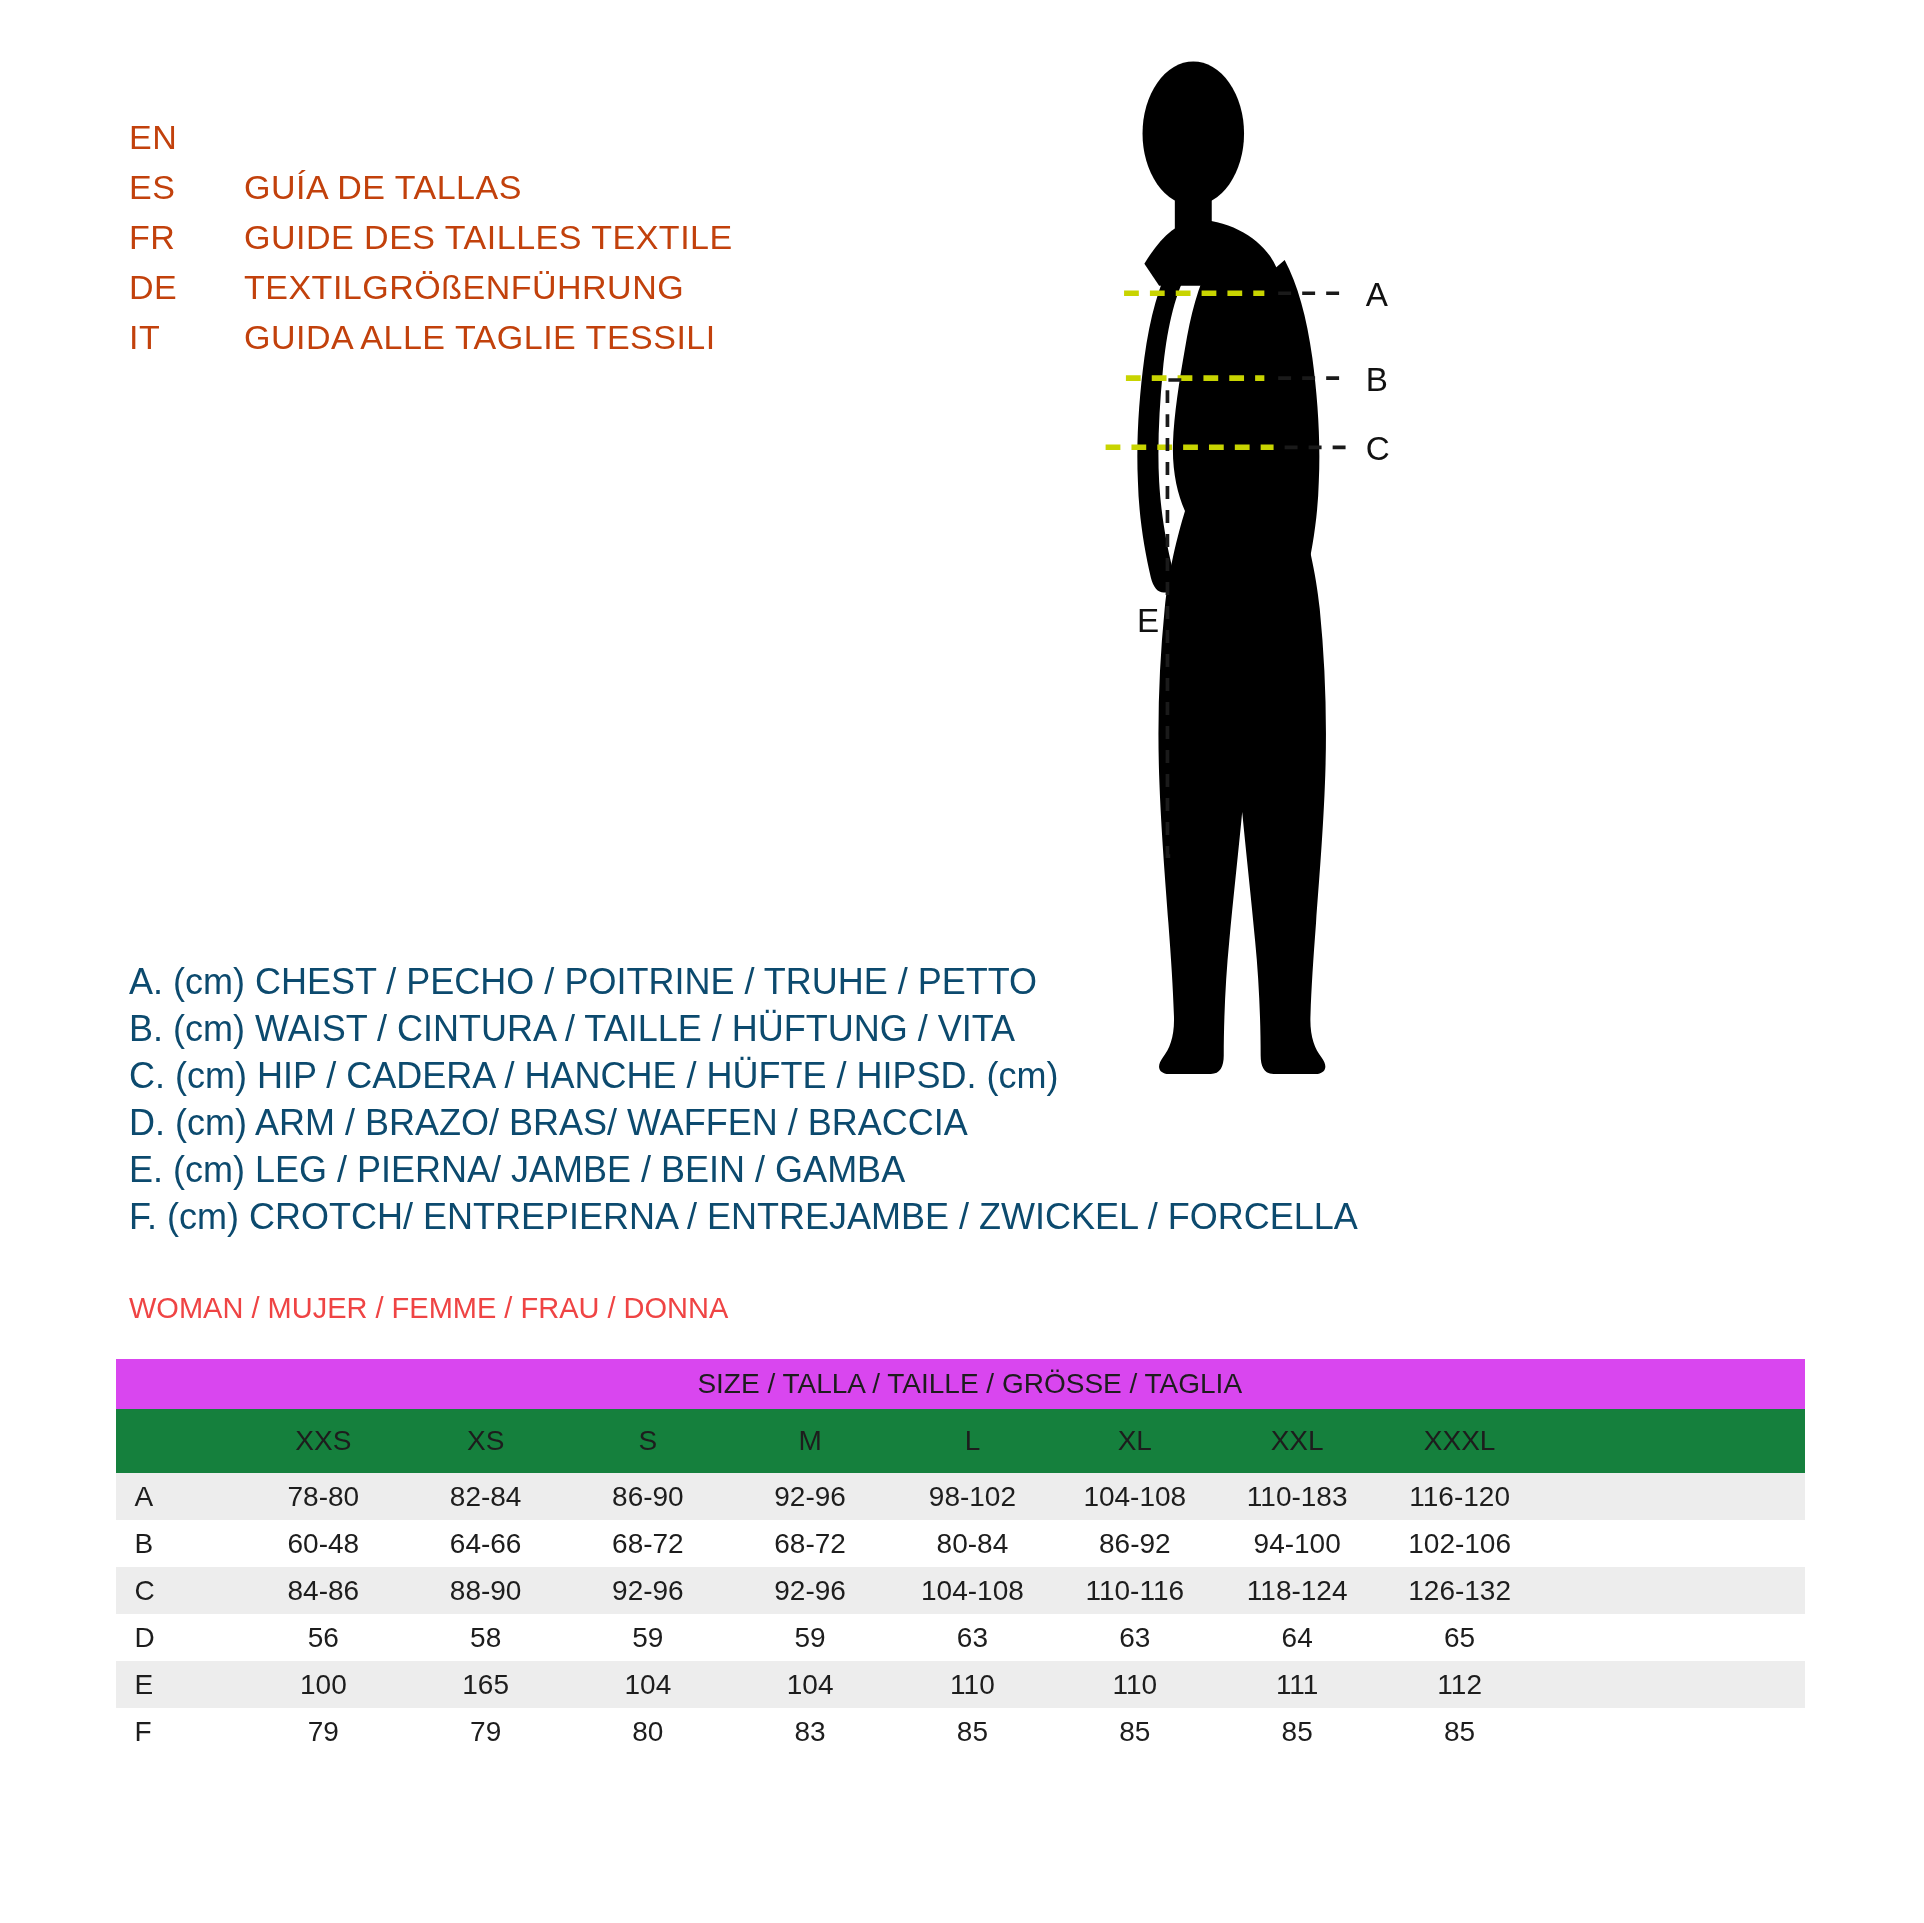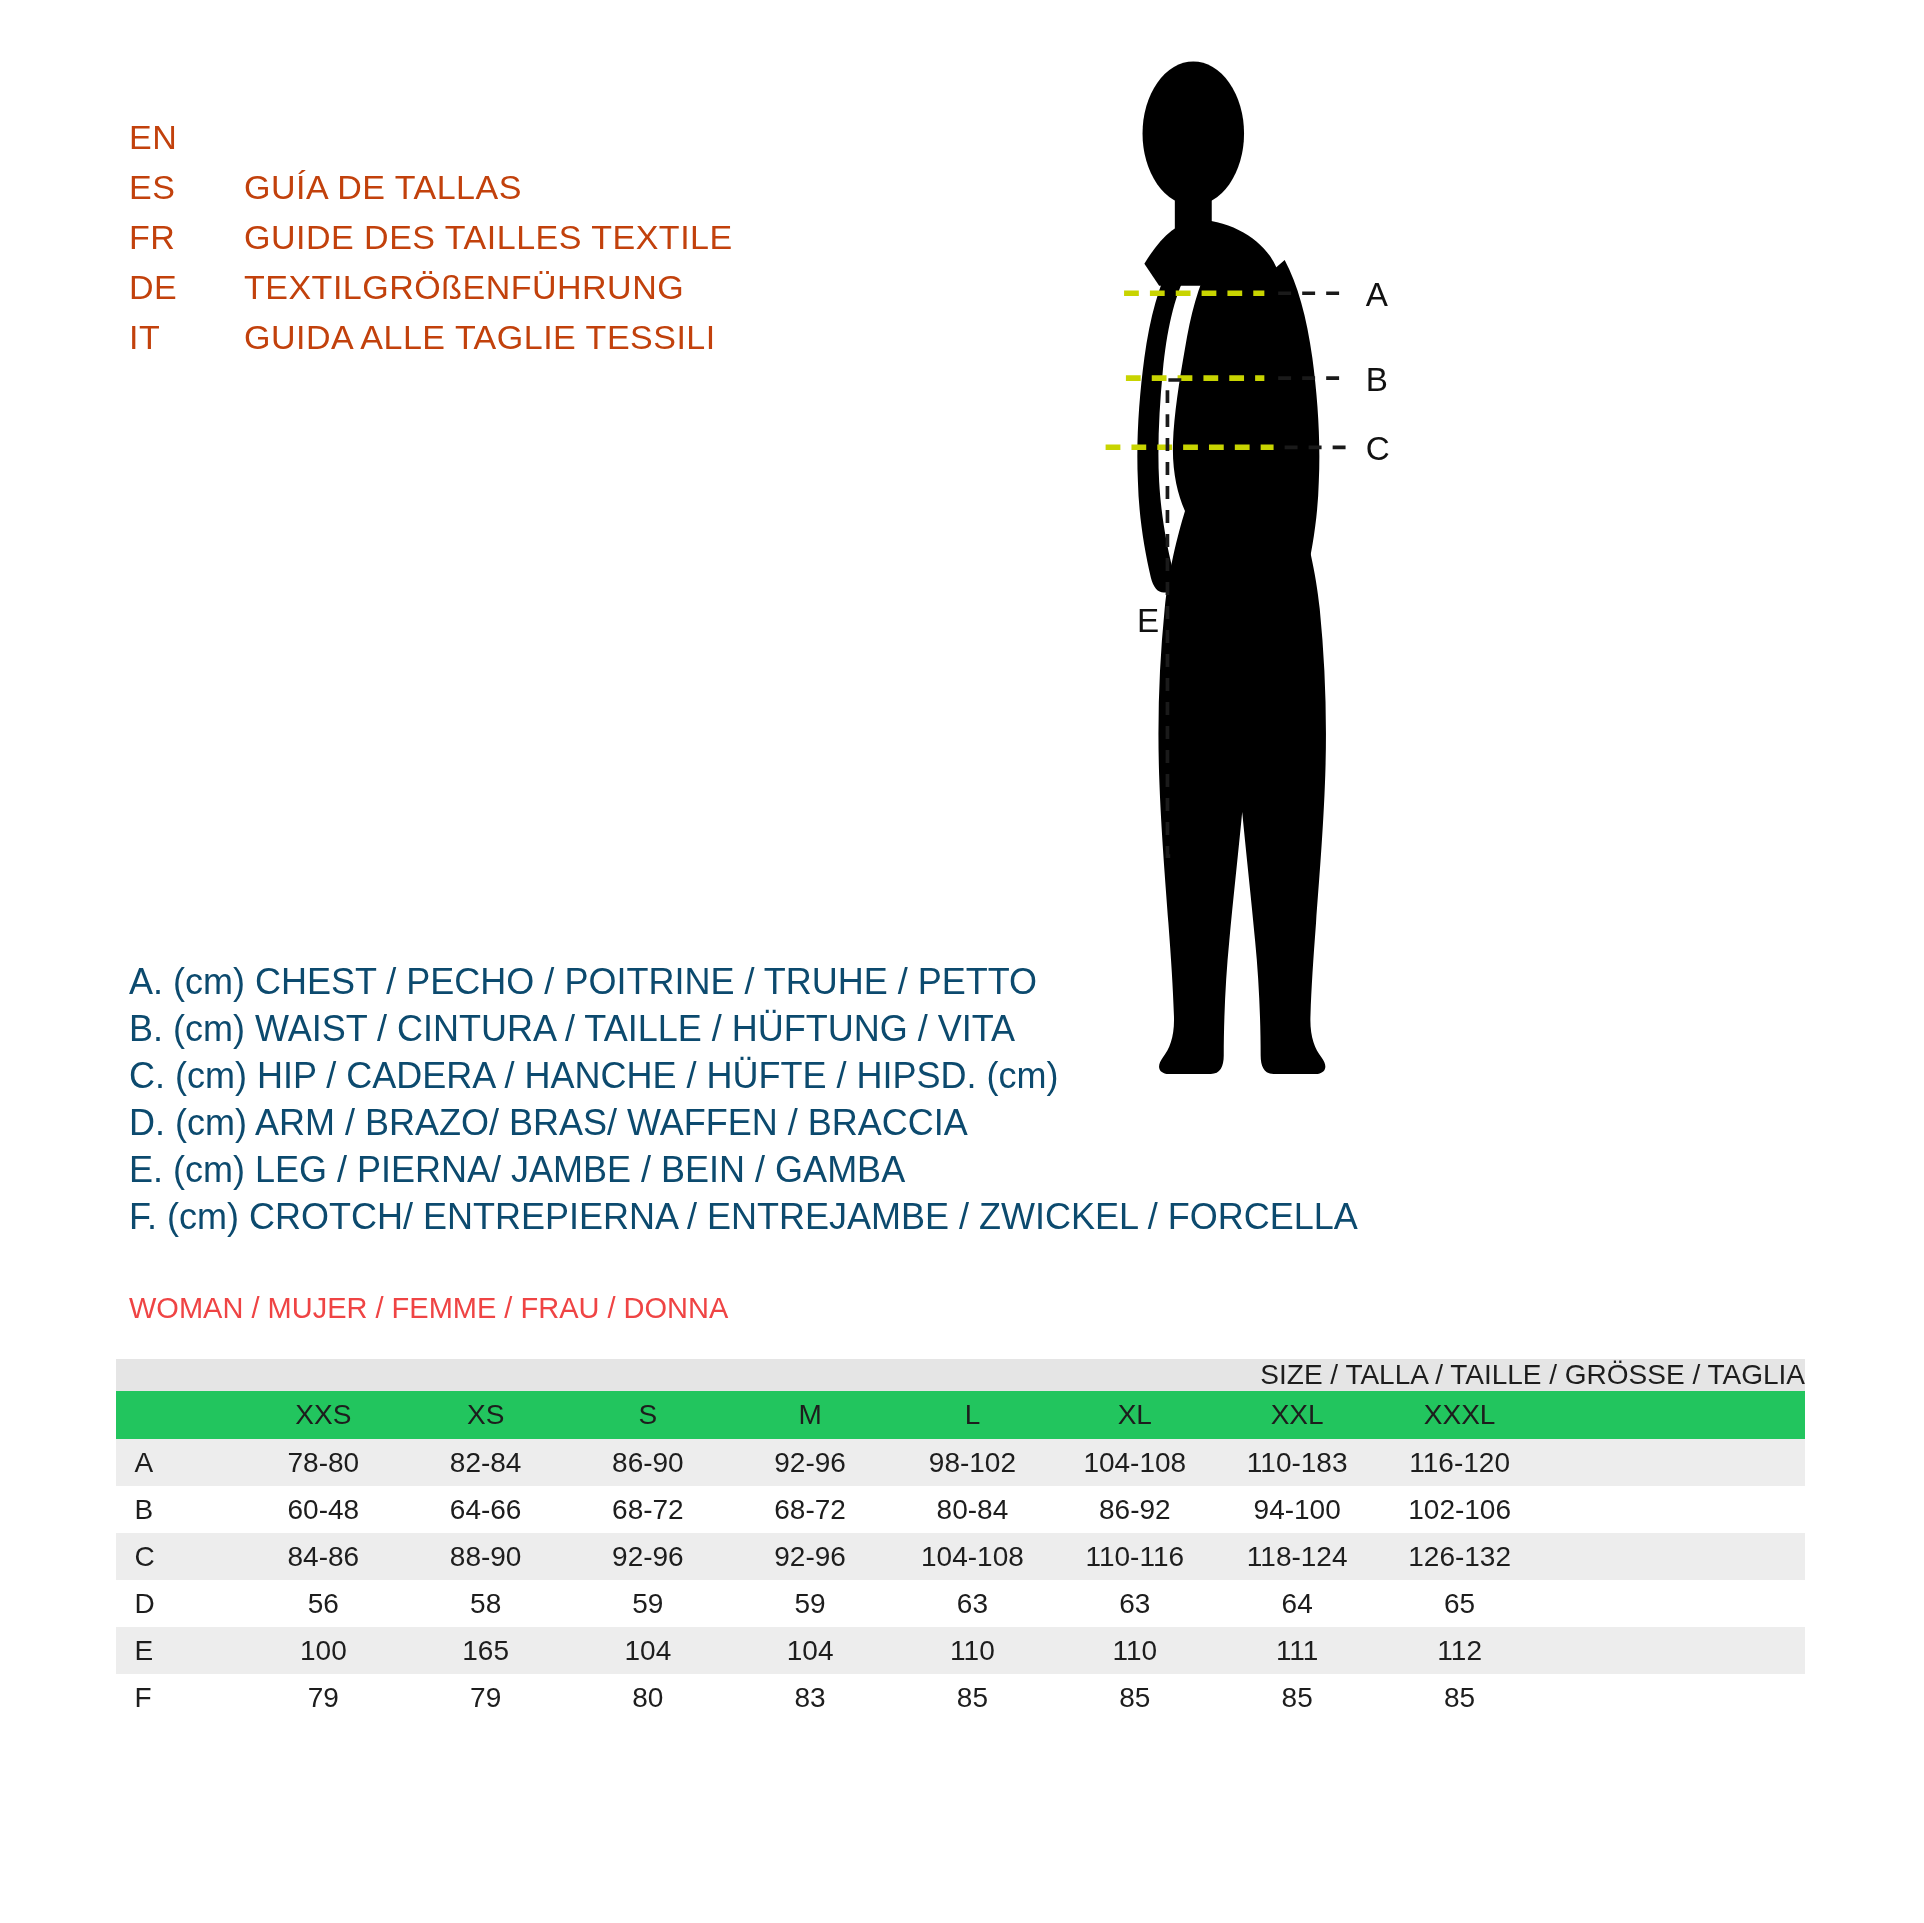--- a/index.html
+++ b/index.html
@@ -72,30 +72,30 @@
     font-size: 28px;
     color: #1d1d1d;
   }
   #size-table td, #size-table th {
     padding: 0;
     height: 47px;
     font-weight: normal;
     text-align: center;
   }
   #size-table .caption-row td {
-    background: #e5e5e5;
-    text-align: right;
+    background: #d946ef;
+    text-align: center;
     padding-left: 18.5px;
-    height: 32px;
+    height: 50px;
     font-size: 28px;
     color: #1d1d1d;
   }
   #size-table .head-row td {
-    background: #22c55e;
-    height: 48px;
+    background: #15803d;
+    height: 64px;
   }
   #size-table tbody tr.shaded td {
     background: #ededed;
   }
   #size-table tbody tr.plain td {
     background: #ffffff;
   }
   #size-table td.rowlabel {
     text-align: left;
     padding-left: 18.5px;

